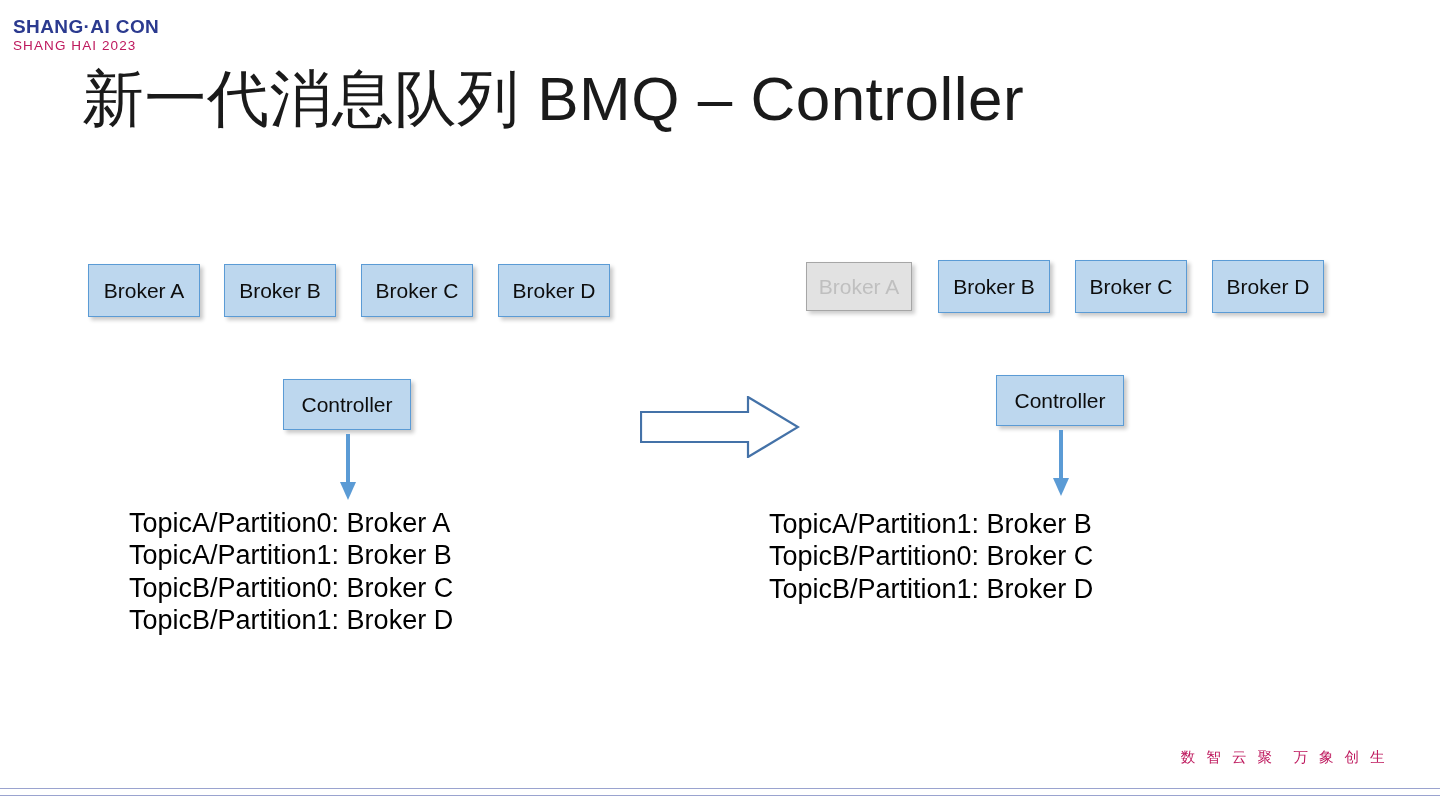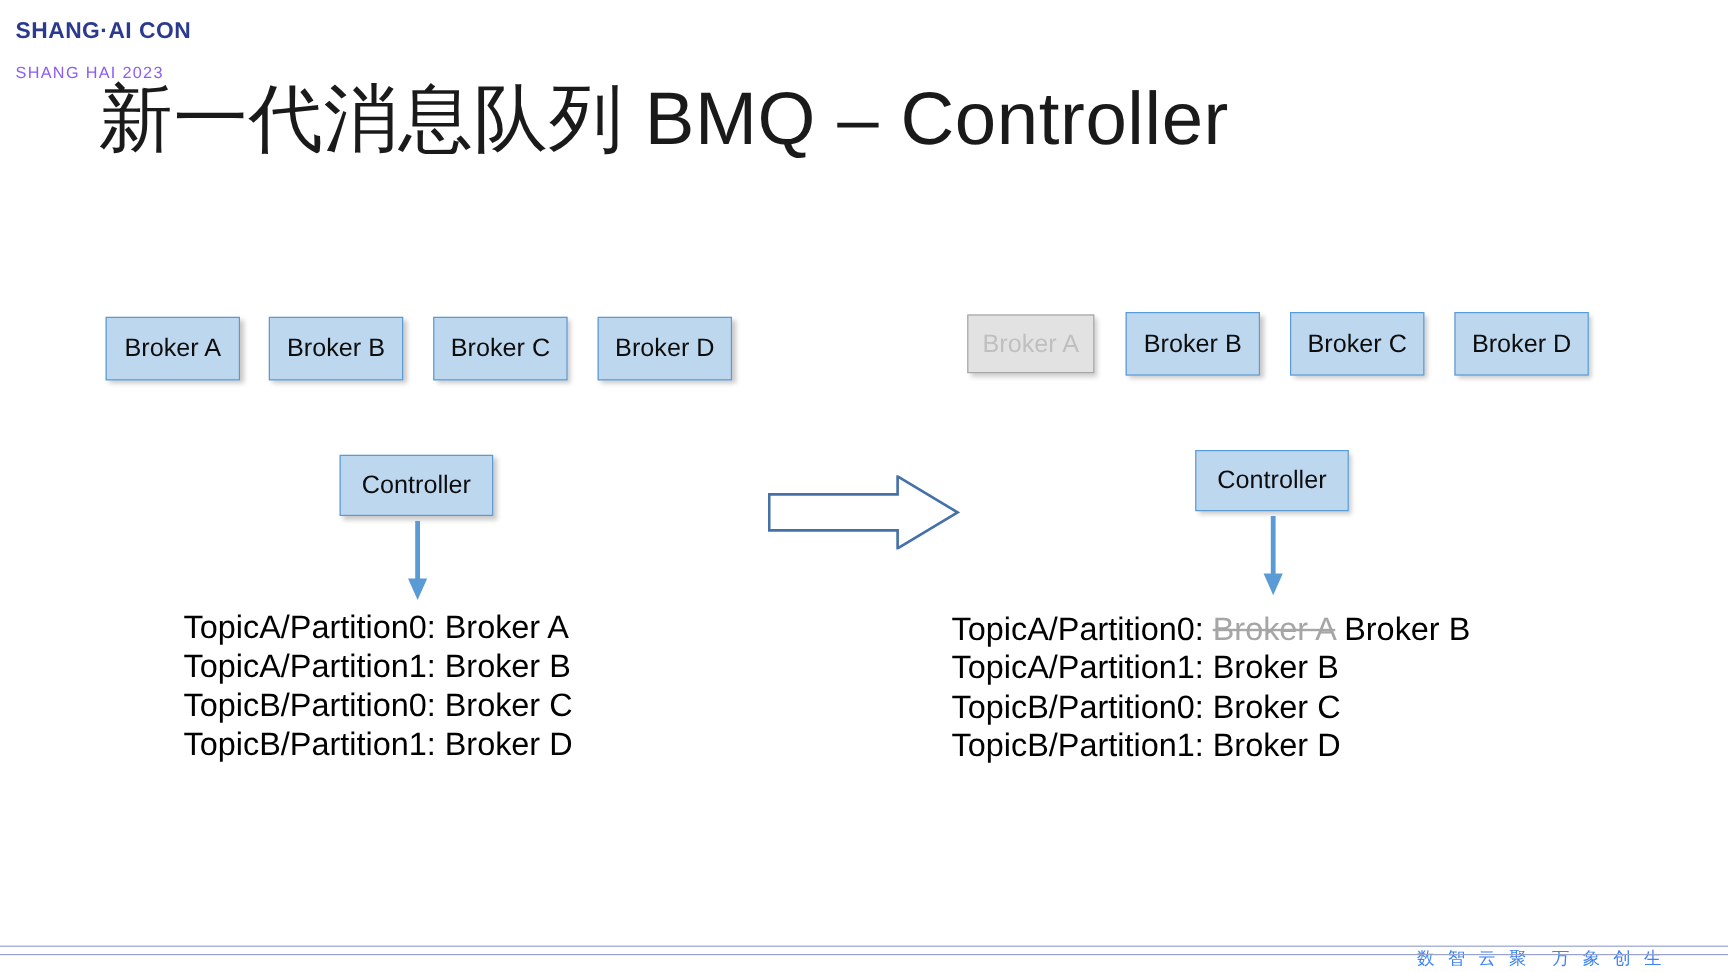--- a/index.html
+++ b/index.html
@@ -30,23 +30,23 @@
     font-weight: bold;
     letter-spacing: 0.4px;
     color: #2b3a8f;
     display: block;
   }
   #logo .logo-sub {
     font-family: "Liberation Sans", sans-serif;
     font-size: 13.5px;
     font-weight: normal;
     letter-spacing: 1.1px;
-    color: #8b5cf6;
+    color: #be185d;
     display: block;
-    margin-top: 18px;
+    margin-top: 3px;
   }
 
   
   #slide-title {
     position: absolute;
     left: 82px;
     top: 57px;
     font-size: 62px;
     font-weight: normal;
     color: #1a1a1a;
@@ -96,36 +96,35 @@
   
   .mapping-list {
     position: absolute;
     font-size: 27px;
     line-height: 32.4px;
     color: #000000;
     white-space: nowrap;
   }
   .mapping-list .line {
     display: block;
-    margin-left: 24px;
   }
   .struck {
     color: #a6a6a6;
     text-decoration: line-through;
     text-decoration-color: #a6a6a6;
     text-decoration-thickness: 1.5px;
   }
 
   
   #footer-tagline {
     position: absolute;
     right: 52px;
-    top: 789px;
+    top: 748px;
     font-size: 14.5px;
-    color: #3b82f6;
+    color: #be185d;
     letter-spacing: 3.5px;
     white-space: nowrap;
   }
   .footer-rule {
     position: absolute;
     left: 0;
     width: 1440px;
     height: 0;
     border-top: 1.4px solid #9aa3cf;
   }
@@ -206,23 +205,20 @@
 
 <div class="down-arrow" style="left:1048px; top:430px; height:66px;">
   <svg width="26" height="66" viewBox="0 0 26 66">
     <line x1="13" y1="0" x2="13" y2="52" stroke="#5b9bd5" stroke-width="4"></line>
     <polygon points="13,66 5,48 21,48" fill="#5b9bd5"></polygon>
   </svg>
 </div>
 
 <div class="mapping-list" style="left:769px; top:508px;">
   <span class="line">
-    <span>TopicA/Partition0: </span><span class="struck">Broker A</span><span> Broker B</span>
-  </span>
-  <span class="line">
     <span>TopicA/Partition1: </span><span>Broker B</span>
   </span>
   <span class="line">
     <span>TopicB/Partition0: </span><span>Broker C</span>
   </span>
   <span class="line">
     <span>TopicB/Partition1: </span><span>Broker D</span>
   </span>
 </div>
 

